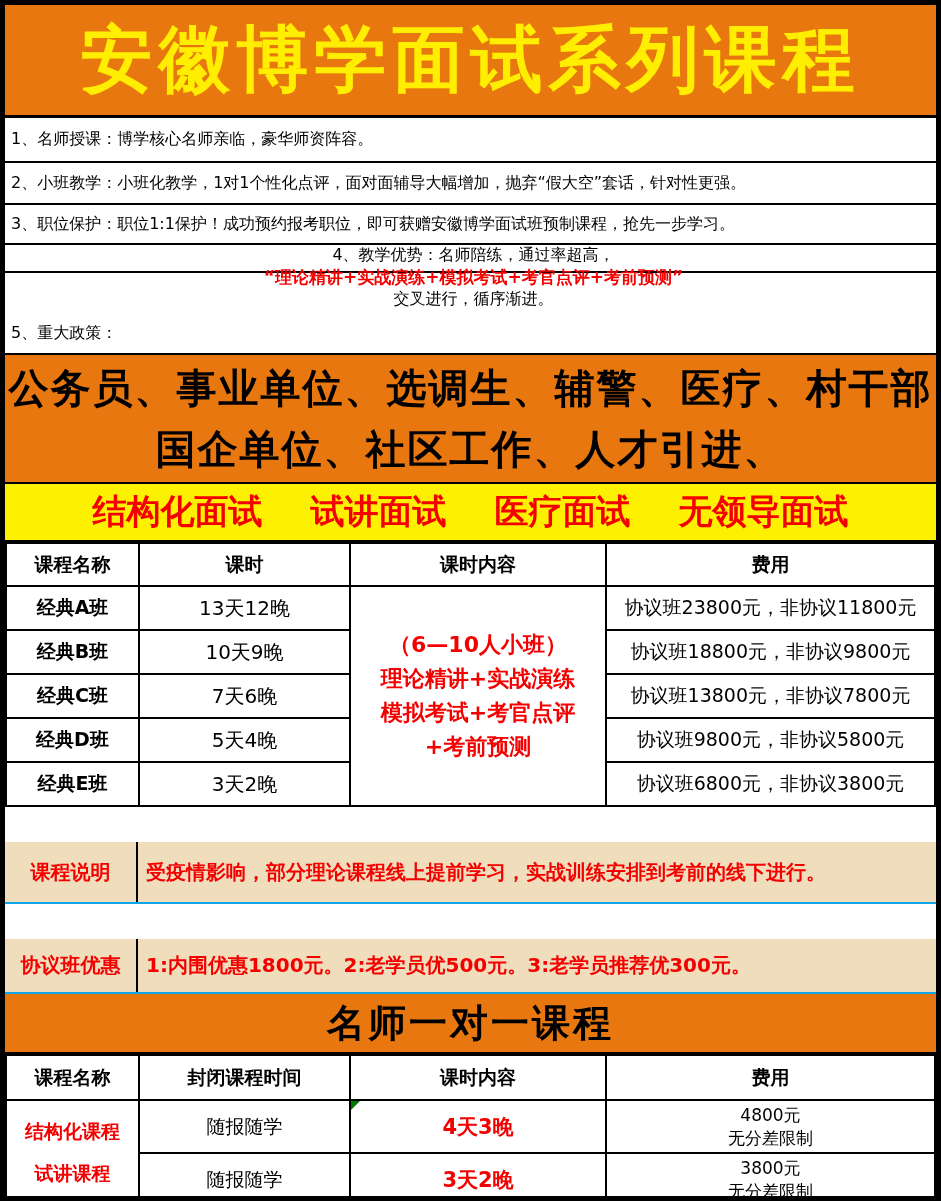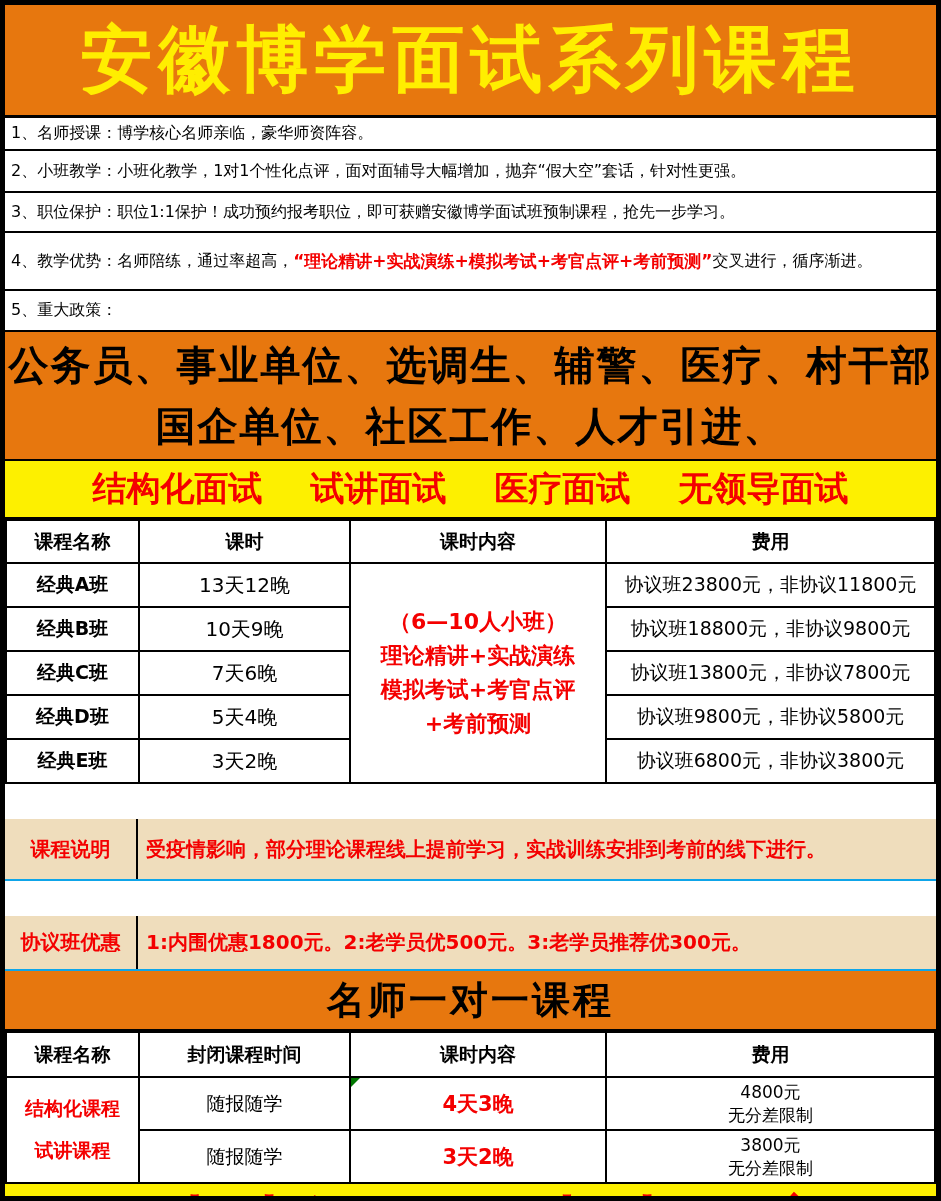--- a/index.html
+++ b/index.html
@@ -22,22 +22,22 @@
     font-size: 72px; font-weight: bold; color: #ffee00;
     letter-spacing: 6px; white-space: nowrap;
   }
   
   .note-row {
     display: flex; align-items: center;
     border-bottom: 2px solid #000;
     padding-left: 6px; font-size: 16px; color: #000;
     white-space: nowrap;
   }
-  .nr1 { height: 33px; } .nr2 { height: 42px; } .nr3 { height: 40px; }
-  .nr4 { height: 58px; } .nr5 { height: 41px; }
+  .nr1 { height: 45px; } .nr2 { height: 42px; } .nr3 { height: 40px; }
+  .nr4 { height: 28px; flex-direction: column; } .nr5 { height: 41px; margin-top: 41px; }
   .red-strong { color: #f40000; font-weight: bold; font-size: 17px; }
   .red-big { color: #f40000; font-weight: bold; font-size: 23px; letter-spacing: 1px; }
   
   .audience {
     height: 129px; background: #e7770e; border-bottom: 2px solid #000;
     display: flex; flex-direction: column; align-items: center; justify-content: center;
     gap: 6px;
   }
   .audience div {
     font-size: 40px; font-weight: bold; color: #000; letter-spacing: 2px; white-space: nowrap;

